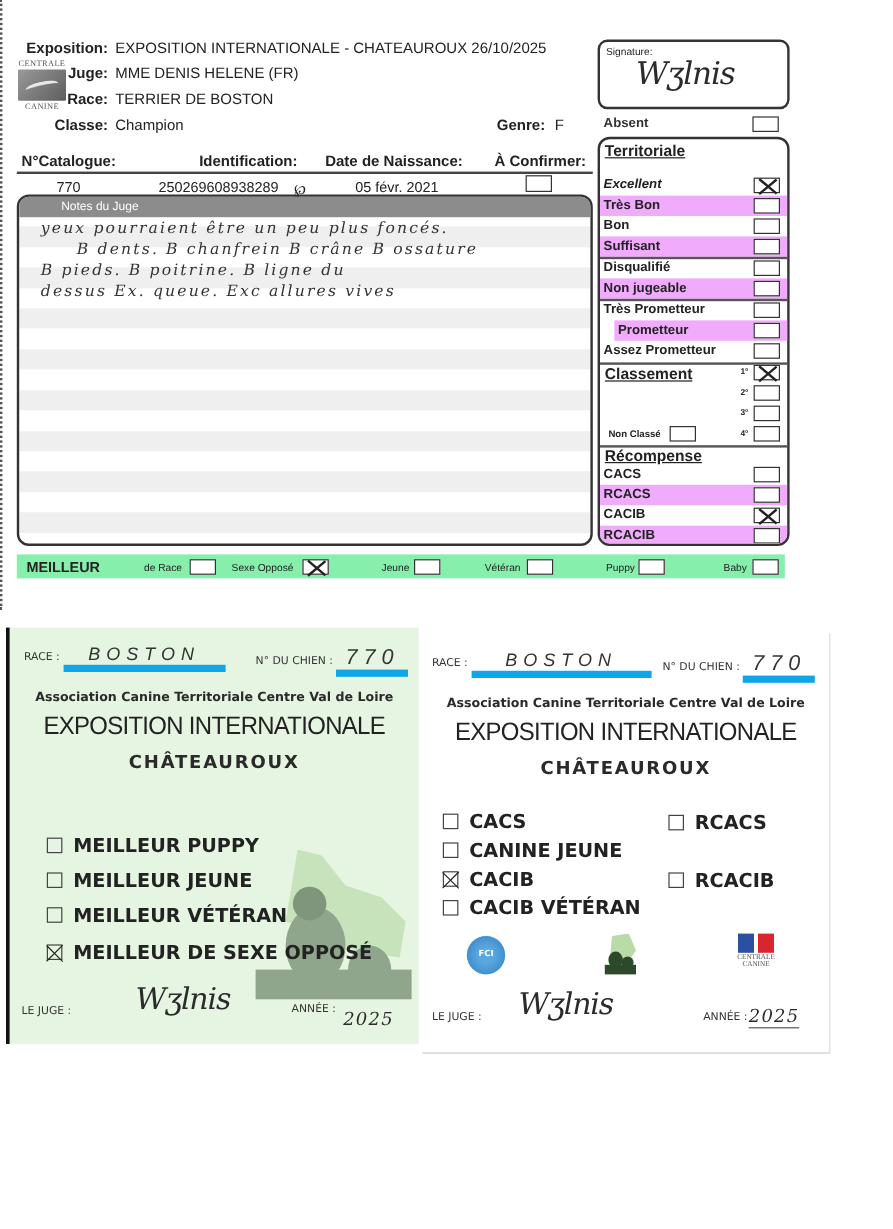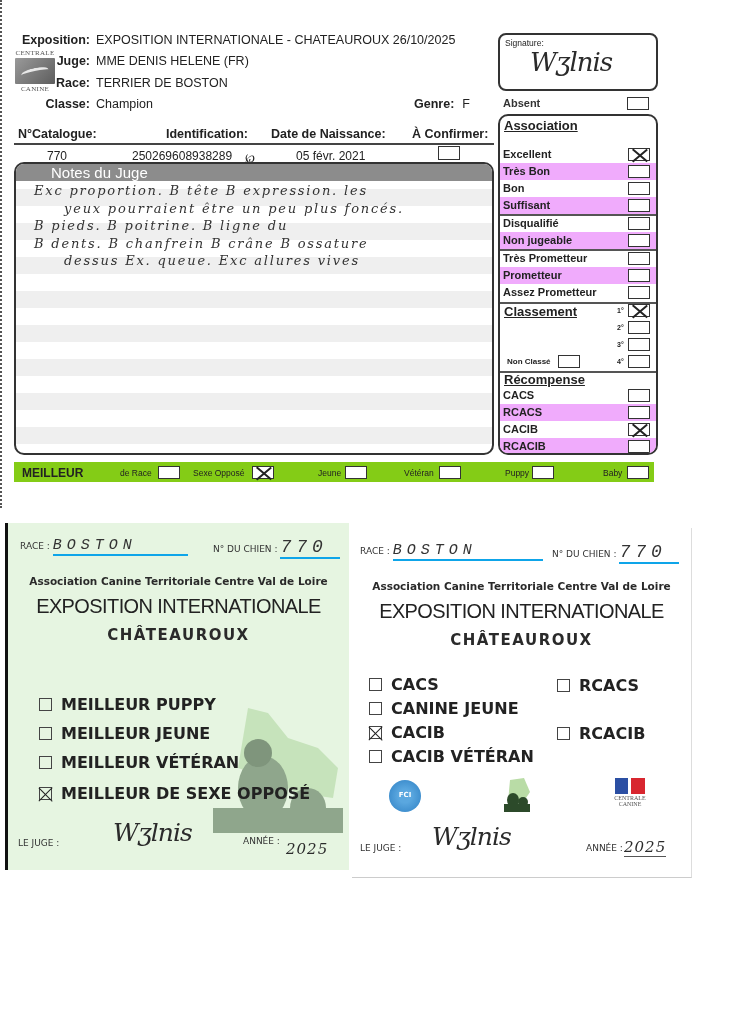--- a/index.html
+++ b/index.html
@@ -27,43 +27,43 @@
     .cb.checked::before, .cb.checked::after { content: ""; position: absolute; left: 50%; top: -3px; width: 1.5px; height: 19px; background: #222; }
     .cb.checked::before { transform: rotate(50deg); }
     .cb.checked::after { transform: rotate(-50deg); }
 
     .colhead { position: absolute; top: 127px; font-size: 12.5px; font-weight: bold; }
     .colrule { position: absolute; left: 14px; top: 143px; width: 480px; height: 1.5px; background: #444; }
     .rowval { position: absolute; top: 149px; font-size: 12px; }
 
     .notes { position: absolute; left: 14px; top: 162px; width: 480px; height: 293px; border: 2px solid #333; border-radius: 10px; overflow: hidden;
       background: repeating-linear-gradient(to bottom, #ffffff 0px, #ffffff 17px, #efefef 17px, #efefef 34px); background-position: 0 8px; }
-    .notes-head { height: 17px; background: #8c8c8c; color: #fff; font-size: 15px; padding-left: 35px; line-height: 17px; }
+    .notes-head { height: 17px; background: #8c8c8c; color: #fff; font-size: 10px; padding-left: 35px; line-height: 17px; }
     .notes-hand { position: absolute; left: 18px; top: 18px; width: 455px; font-family: "DejaVu Serif", serif; font-style: italic; font-size: 13px; line-height: 17.5px; color: #333; letter-spacing: 1.8px; }
     .notes-hand div:nth-child(2) { padding-left: 30px; }
     .notes-hand div:nth-child(5) { padding-left: 30px; }
 
     .qual-box { position: absolute; left: 498px; top: 114px; width: 160px; height: 341px; border: 2px solid #333; border-radius: 10px; overflow: hidden; }
     .qual-title { position: absolute; left: 4px; font-size: 13px; font-weight: bold; text-decoration: underline; }
     .qual-item { position: absolute; left: 0; width: 156px; height: 17px; font-size: 11px; font-weight: bold; padding-left: 3px; line-height: 17px; }
     .qual-item.shade { background: #f0abfc; }
     .qual-sep { position: absolute; left: 0; width: 156px; height: 1.5px; background: #555; }
     .rank-lbl { position: absolute; font-size: 7px; font-weight: bold; }
     .nc-lbl { position: absolute; left: 7px; top: 241px; font-size: 8px; font-weight: bold; }
 
-    .meilleur { position: absolute; left: 14px; top: 462px; width: 640px; height: 20px; background: #84cc16; }
+    .meilleur { position: absolute; left: 14px; top: 462px; width: 640px; height: 20px; background: #86efac; }
     .meilleur .lbl { position: absolute; left: 8px; top: 4px; font-size: 12px; font-weight: bold; }
     .m-item { position: absolute; top: 6px; font-size: 8.5px; }
 
     
     .card { position: absolute; font-family: "DejaVu Sans", sans-serif; }
     .card-green { left: 5px; top: 523px; width: 344px; height: 347px; background: #e6f5e1; border-left: 3px solid #111; }
     .card-white { left: 352px; top: 528px; width: 340px; height: 350px; background: #fff; border-right: 1px solid #ddd; border-bottom: 1px solid #ccc; }
     .field-line { position: absolute; font-size: 9px; color: #333; white-space: nowrap; }
-    .field-line .uline { display: inline-block; border-bottom: 2px solid #0ea5e9; text-align: left; font-family: Liberation Mono, monospace; font-style: italic; font-size: 15px; letter-spacing: 5px; color: #333; }
+    .field-line .uline { display: inline-block; border-bottom: 6px solid #0ea5e9; text-align: center; font-family: Liberation Sans, sans-serif; font-style: italic; font-size: 15px; letter-spacing: 5px; color: #333; }
     .assoc { position: absolute; width: 100%; text-align: center; font-size: 10.5px; font-weight: bold; color: #2a2a2a; }
     .expo { position: absolute; width: 100%; text-align: center; font-family: "Liberation Sans", sans-serif; font-size: 21px; color: #222; letter-spacing: -0.6px; transform: scaleX(0.95); }
     .city { position: absolute; width: 100%; text-align: center; font-size: 15px; font-weight: bold; letter-spacing: 1.5px; color: #2a2a2a; }
     .opt { position: absolute; font-size: 16px; font-weight: bold; color: #222; white-space: nowrap; }
     .sq { display: inline-block; width: 13px; height: 13px; border: 1.2px solid #444; margin-right: 9px; vertical-align: -1px; position: relative; background: transparent; }
     .sq.checked::before, .sq.checked::after { content: ""; position: absolute; left: 5px; top: -3px; width: 1.4px; height: 19px; background: #222; }
     .sq.checked::before { transform: rotate(45deg); }
     .sq.checked::after { transform: rotate(-45deg); }
     .dog-silhouette { position: absolute; left: 200px; top: 185px; width: 138px; height: 125px; }
     .judge-line { position: absolute; font-size: 9px; color: #333; }
@@ -117,48 +117,47 @@
   <div class="colrule"></div>
   <span class="rowval" style="left:47px;">770</span>
   <span class="rowval" style="left:132px;">250269608938289</span>
   <span class="rowval" style="left:245px; font-family:'DejaVu Serif',serif;">℘</span>
   <span class="rowval" style="left:296px;">05 févr. 2021</span>
   <div class="cb" style="left:438px; top:146px; height:14px;"></div>
 
   <div class="notes">
     <div class="notes-head">Notes du Juge</div>
     <div class="notes-hand">
-      <div>Exc proportion. B tête B expression. les</div>
       <div>yeux pourraient être un peu plus foncés.</div>
+      <div>B dents. B chanfrein B crâne B ossature</div>
       <div>B pieds. B poitrine. B ligne du</div>
-      <div>B dents. B chanfrein B crâne B ossature</div>
       <div>dessus Ex. queue. Exc allures vives</div>
     </div>
   </div>
 
   <div class="qual-box">
-    <span class="qual-title" style="top:2px;">Association</span>
-
-    <div class="qual-item" style="top:30px;"><span>Excellent</span></div>
+    <span class="qual-title" style="top:2px;">Territoriale</span>
+
+    <div class="qual-item" style="top:30px;font-style:italic;"><span>Excellent</span></div>
     <div class="cb checked" style="left:128px; top:32px;"></div>
     <div class="qual-item shade" style="top:47px;"><span>Très Bon</span></div>
     <div class="cb" style="left:128px; top:49px;"></div>
     <div class="qual-item" style="top:64px;"><span>Bon</span></div>
     <div class="cb" style="left:128px; top:66px;"></div>
     <div class="qual-item shade" style="top:81px;"><span>Suffisant</span></div>
     <div class="cb" style="left:128px; top:83px;"></div>
     <div class="qual-sep" style="top:98px;"></div>
     <div class="qual-item" style="top:99px;"><span>Disqualifié</span></div>
     <div class="cb" style="left:128px; top:101px;"></div>
     <div class="qual-item shade" style="top:116px;"><span>Non jugeable</span></div>
     <div class="cb" style="left:128px; top:118px;"></div>
     <div class="qual-sep" style="top:133px;"></div>
     <div class="qual-item" style="top:134px;"><span>Très Prometteur</span></div>
     <div class="cb" style="left:128px; top:136px;"></div>
-    <div class="qual-item shade" style="top:151px;"><span>Prometteur</span></div>
+    <div class="qual-item shade" style="top:151px;margin-left:12px;"><span>Prometteur</span></div>
     <div class="cb" style="left:128px; top:153px;"></div>
     <div class="qual-item" style="top:168px;"><span>Assez Prometteur</span></div>
     <div class="cb" style="left:128px; top:170px;"></div>
     <div class="qual-sep" style="top:186px;"></div>
 
     <span class="qual-title" style="top:188px;">Classement</span>
     <span class="rank-lbl" style="left:117px; top:191px;">1°</span>
     <div class="cb checked" style="left:128px; top:188px;"></div>
     <span class="rank-lbl" style="left:117px; top:208px;">2°</span>
     <div class="cb" style="left:128px; top:205px;"></div>

